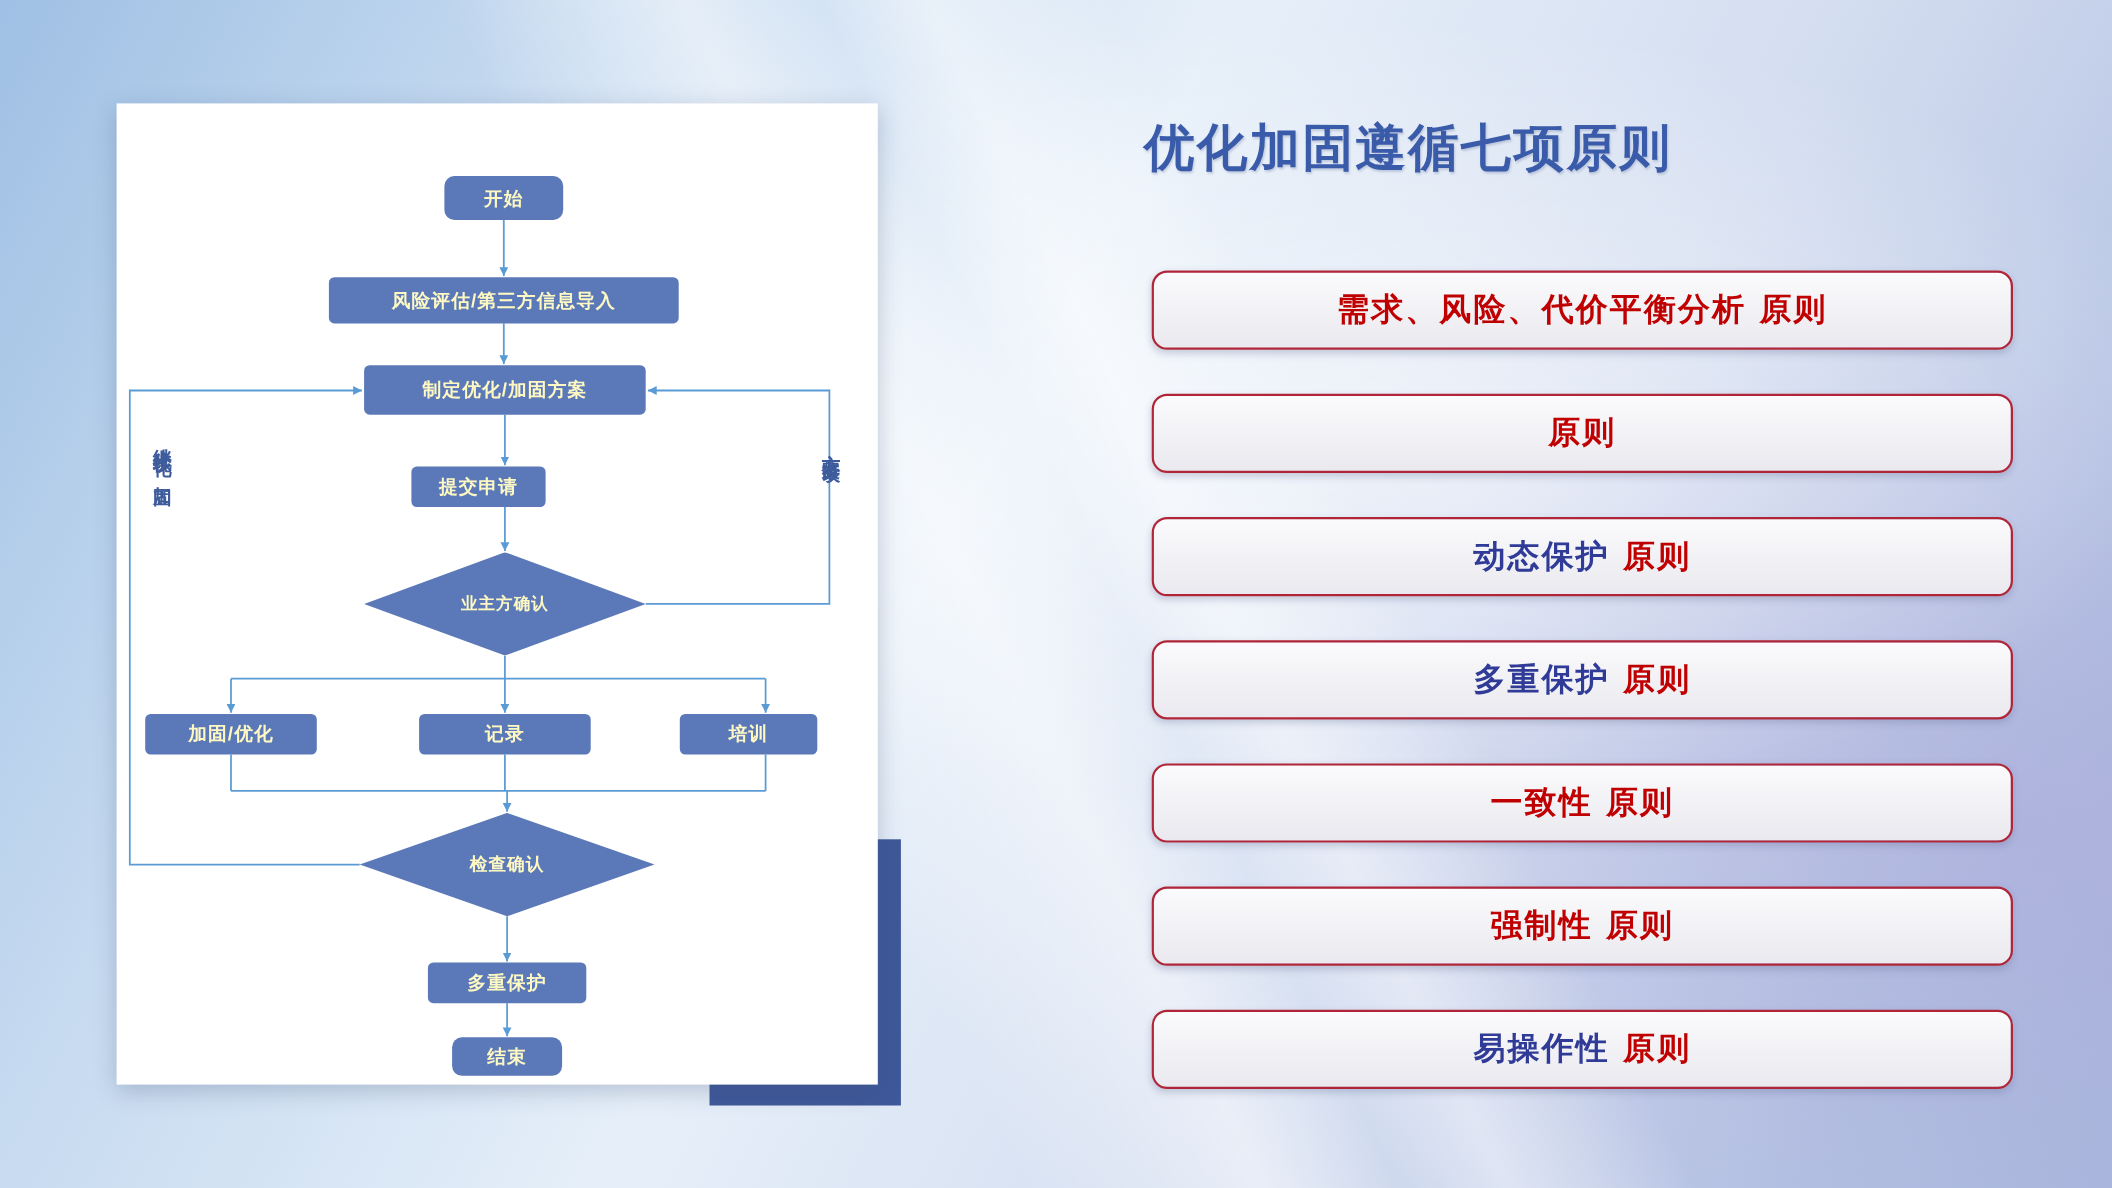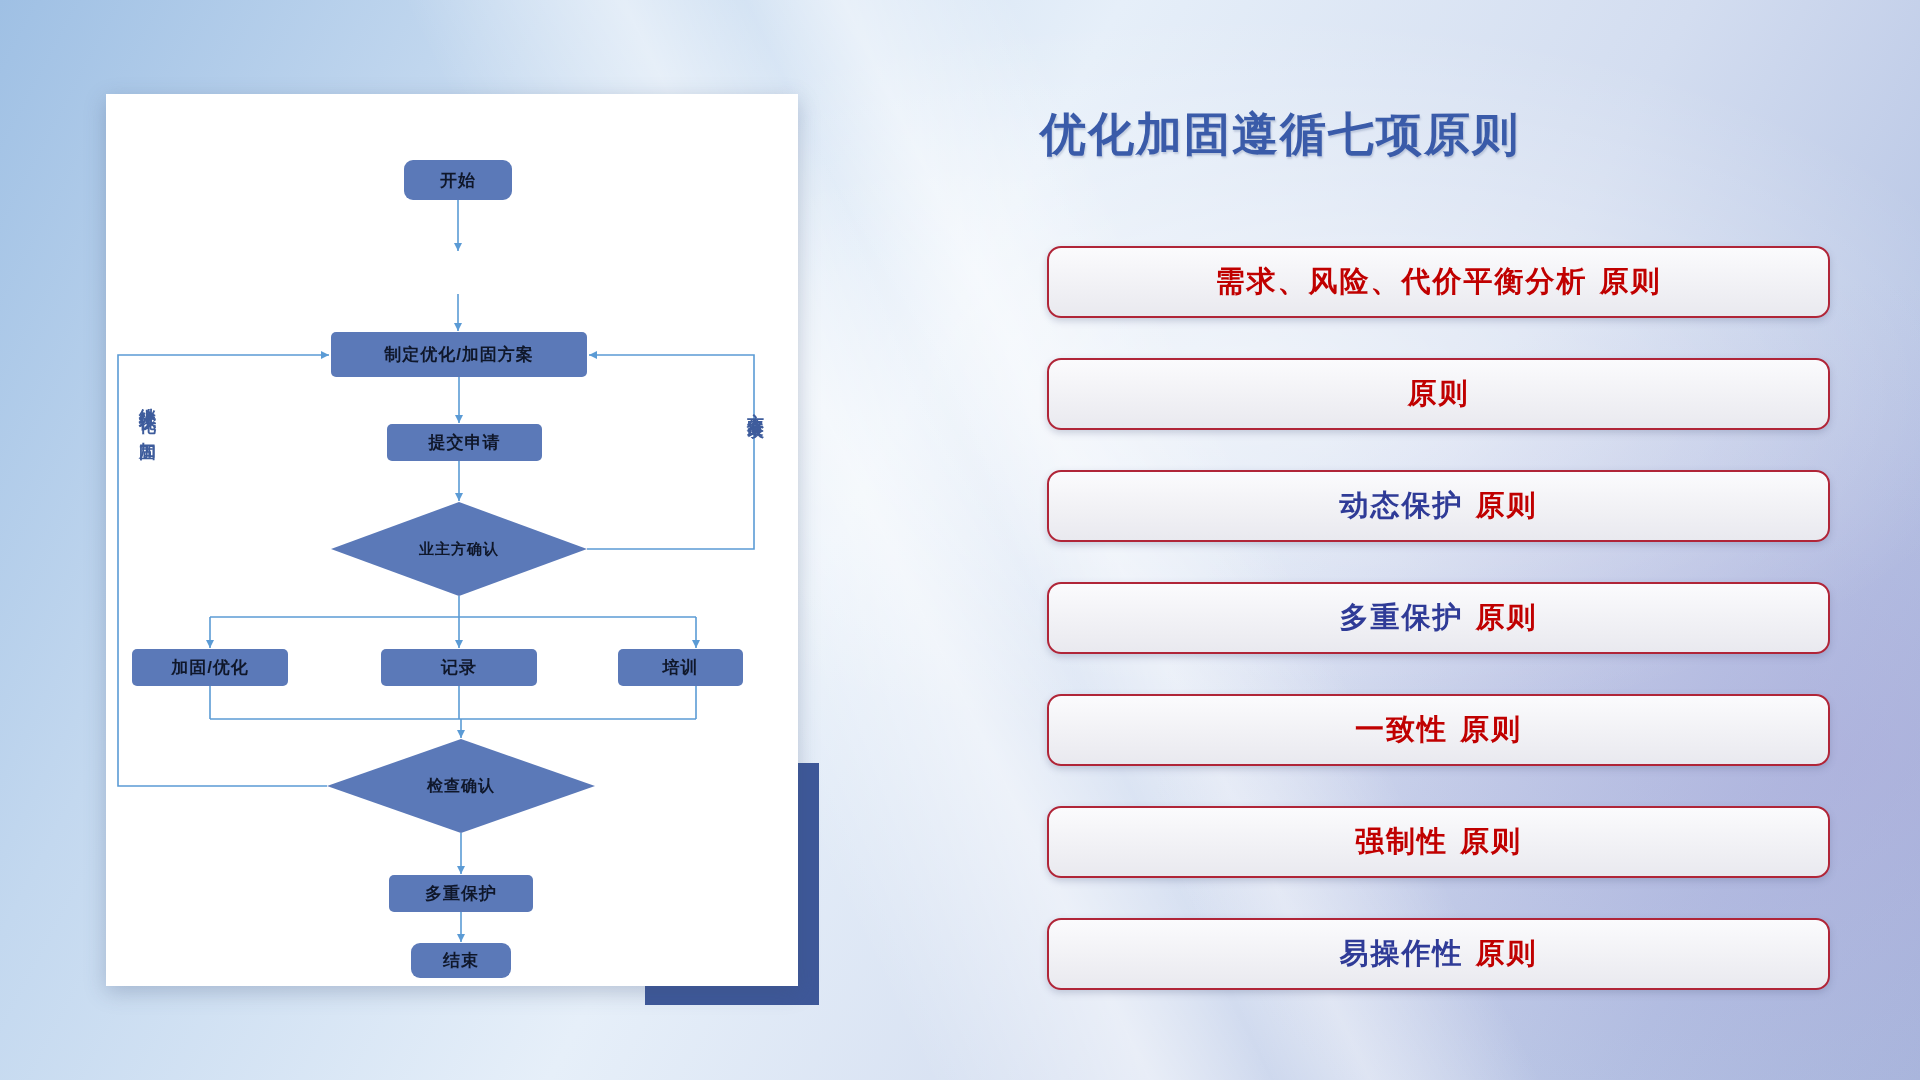--- a/index.html
+++ b/index.html
@@ -18,29 +18,29 @@
   }
   .card{
     position:absolute;left:106px;top:94px;width:692px;height:892px;
     background:#ffffff;z-index:2;
     box-shadow:0 6px 20px rgba(60,80,120,0.28);
   }
   .card svg{position:absolute;left:0;top:0;}
   .flow-line{stroke:var(--c-line,#5B9BD5);stroke-width:1.6;fill:none;}
   .arrow-head{fill:var(--c-line,#5B9BD5);}
   .flow-node{
-    position:absolute;background:var(--c-node,#5B79B8);color:#0f172a;
+    position:absolute;background:var(--c-node,#5B79B8);color:#fef9c3;
     display:flex;align-items:center;justify-content:center;
     font-weight:700;font-size:17px;border-radius:5px;z-index:3;
     letter-spacing:1px;
   }
   .n-start{left:298px;top:66px;width:108px;height:40px;border-radius:9px;}
   .n-risk{left:193px;top:158px;width:318px;height:42px;}
   .n-plan{left:225px;top:238px;width:256px;height:45px;}
-  .n-submit{left:281px;top:330px;width:155px;height:37px;}
+  .n-submit{left:268px;top:330px;width:122px;height:37px;}
   .n-d1{left:225px;top:408px;width:256px;height:94px;font-size:15px;}
   .n-reinforce{left:26px;top:555px;width:156px;height:37px;}
   .n-record{left:275px;top:555px;width:156px;height:37px;}
   .n-training{left:512px;top:555px;width:125px;height:37px;}
   .n-d2{left:221px;top:645px;width:268px;height:94px;font-size:16px;}
   .n-report{left:283px;top:781px;width:144px;height:37px;}
   .n-end{left:305px;top:849px;width:100px;height:35px;border-radius:9px;}
   .diamond{
     clip-path:polygon(50% 0,100% 50%,50% 100%,0 50%);
     border-radius:0;
@@ -100,20 +100,21 @@
       <path class="flow-line" d="M104 625 H590"></path>
       <path class="flow-line" marker-end="url(#arr)" d="M355 625 V644"></path>
       <path class="flow-line" marker-end="url(#arr)" d="M355 739 V780"></path>
       <path class="flow-line" marker-end="url(#arr)" d="M355 818 V848"></path>
       <path class="flow-line" marker-end="url(#arr)" d="M481 455 H648 V261 H483"></path>
       <path class="flow-line" marker-end="url(#arr)" d="M221 692 H12 V261 H223"></path>
     </g>
   </svg>
 
   <div class="flow-node n-start">开始</div>
+  <div class="flow-node n-risk">风险评估/第三方信息导入</div>
   <div class="flow-node n-plan">制定优化/加固方案</div>
   <div class="flow-node n-submit">提交申请</div>
   <div class="flow-node diamond n-d1">业主方确认</div>
   <div class="flow-node n-reinforce">加固/优化</div>
   <div class="flow-node n-record">记录</div>
   <div class="flow-node n-training">培训</div>
   <div class="flow-node diamond n-d2">检查确认</div>
   <div class="flow-node n-report">多重保护</div>
   <div class="flow-node n-end">结束</div>
 

